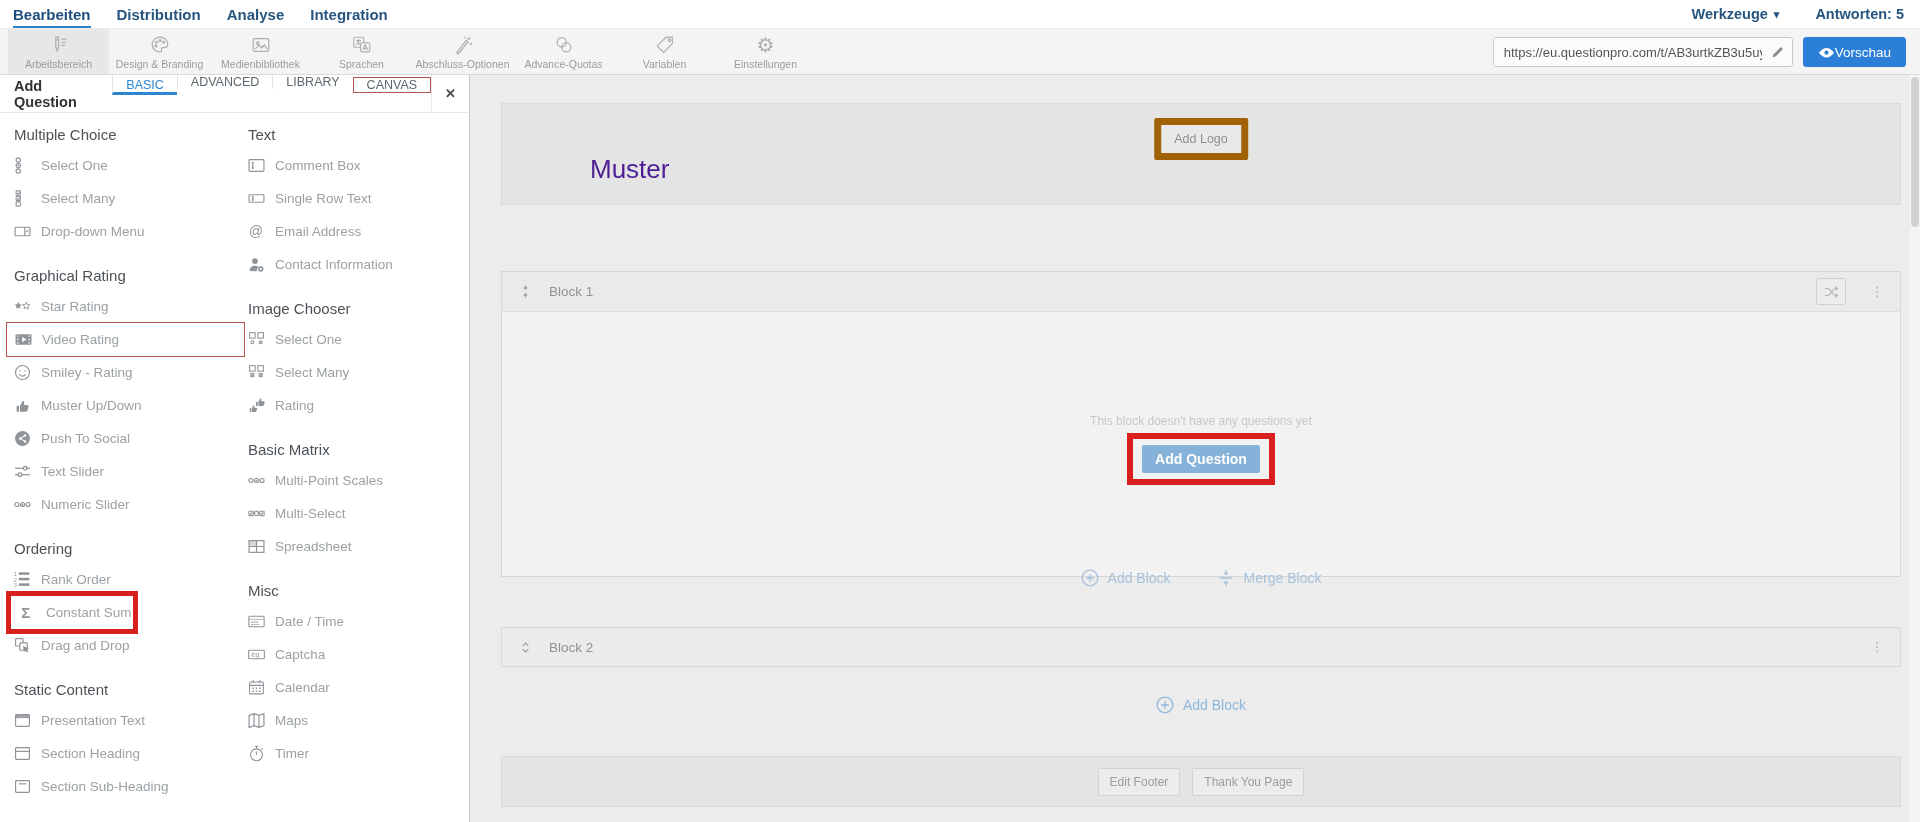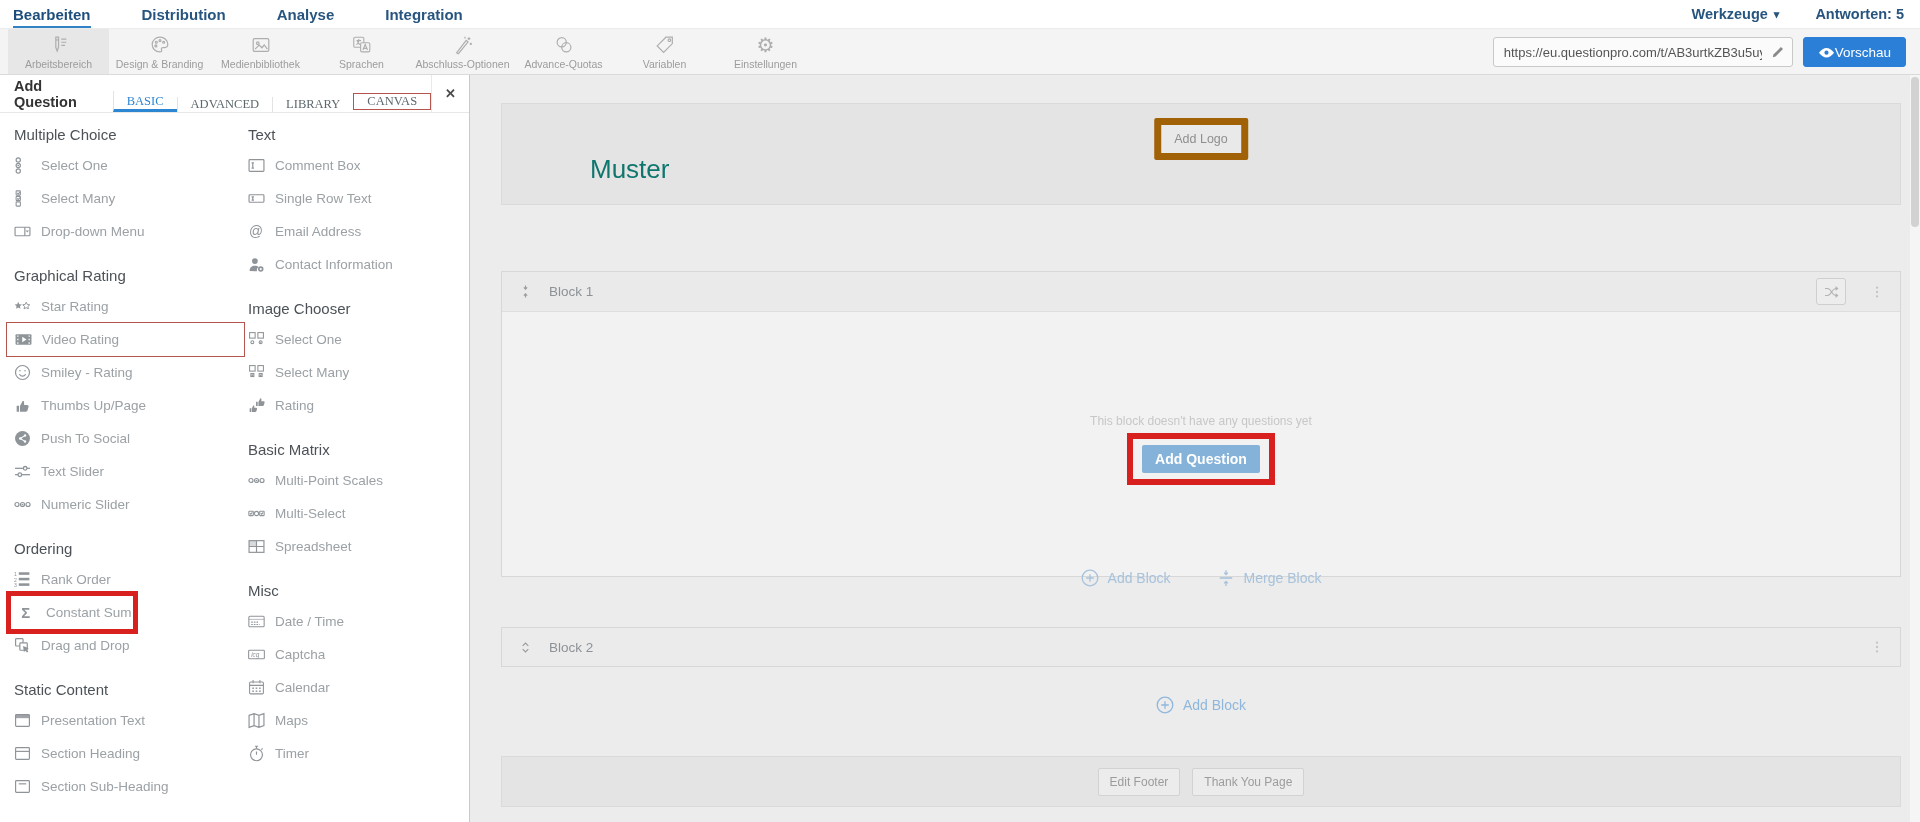--- a/index.html
+++ b/index.html
@@ -2,21 +2,21 @@
 <html><head>
 <meta charset="utf-8">
 <style>
   * { margin:0; padding:0; box-sizing:border-box; }
   html,body { width:1920px; height:822px; overflow:hidden; }
   body { font-family:"Liberation Sans",sans-serif; background:#fff; position:relative; }
 
   
   .topnav { position:absolute; top:0; left:0; right:0; height:28px; background:#fff;
             display:flex; align-items:center; justify-content:space-between; padding:0 16px 0 13px; }
-  .nav-left { display:flex; gap:51px; height:100%; align-items:stretch; }
+  .nav-left { display:flex; gap:26px; height:100%; align-items:stretch; }
   .nav-item { font-size:15px; font-weight:700; color:#27557f; cursor:pointer; display:flex; align-items:center; }
   .nav-item.active { color:#1d4d7c; border-bottom:2px solid #3182c4; padding-top:2px; }
   .nav-right { display:flex; gap:36px; align-items:center; font-size:14.5px; font-weight:700; color:#27557f; }
   .nav-tools { display:flex; align-items:center; gap:6px; cursor:pointer; }
   .nav-tools .caret { font-size:11px; }
 
   
   .toolbar { position:absolute; top:28px; left:0; right:0; height:47px; background:#f4f4f4;
              border-top:1px solid #ececec; border-bottom:1px solid #dadada; }
   #toolbar-items { display:flex; margin-left:8px; height:100%; }
@@ -61,21 +61,21 @@
   .qitem.annot-thin { border:1px solid #b6544e; width:239px; height:35px; margin:-1px 0; }
   .qitem.annot-thick { border:5px solid #d8201f; width:132px; height:43px; margin:-5px 0; }
 
   
   .canvas { position:absolute; top:75px; left:470px; right:0; bottom:0; background:#ececec; overflow:hidden; }
   .card { position:absolute; left:31px; width:1400px; border:1px solid #dadada; background:#e4e4e4; }
   .survey-head { top:28px; height:102px; }
   .add-logo { position:absolute; top:14px; left:50%; transform:translateX(-50%); padding:7px 13px;
               font-size:12.5px; color:#8e8e8e; background:#e9e9e9; border:7px solid #a16207;
               border-radius:2px; cursor:pointer; font-family:inherit; }
-  .survey-title { position:absolute; left:88px; top:50px; font-size:26px; color:#0f766e; cursor:text; }
+  .survey-title { position:absolute; left:88px; top:50px; font-size:26px; color:#4c1d95; cursor:text; }
   .block { position:absolute; left:31px; width:1400px; border:1px solid #d7d7d7; background:#f2f2f2;margin-top:44px; }
   .block1 { top:152px; height:306px; }
   .block-head { height:40px; background:#eaeaea; border-bottom:1px solid #dedede; display:flex;
                 align-items:center; padding:0 16px; }
   .block2 { top:552px; height:40px; background:#ebebeb; border:1px solid #d7d7d7; display:flex;
             align-items:center; padding:0 16px; position:absolute; left:31px; width:1400px; }
   .bicon { width:15px; height:15px; color:#9a9a9a; margin-right:16px; cursor:pointer; flex:0 0 15px; }
   .bicon svg { width:100%; height:100%; }
   .block-name { font-size:13.5px; color:#8d9297; }
   .bhead-right { margin-left:auto; display:flex; align-items:center; gap:24px; }
@@ -215,21 +215,21 @@
             <circle cx="9" cy="6" r="2.2" fill="#2b7fd7"></circle>
           </svg></span>
       <span>Vorschau</span>
     </button>
   </div>
 </div>
 
 <aside class="panel">
   <div class="panel-head">
     <div class="panel-title">Add Question</div>
-    <div id="panel-tabs" style="display:flex;align-items:flex-end;font-family:Liberation Serif, serif;">
+    <div id="panel-tabs" style="display:flex;align-items:flex-start;">
         <div class="tab active">BASIC</div>
         <div class="tab">ADVANCED</div>
         <div class="tab">LIBRARY</div>
         <div class="tab annot-thin">CANVAS</div>
       </div>
     <div class="panel-close">✕</div>
   </div>
   <div class="panel-body">
     <div class="qcol" id="qcol-0">
         <div class="qsection">
@@ -299,21 +299,21 @@
               </svg>
             </span>
             <span class="qlabel">Smiley - Rating</span>
           </div>
           <div class="qitem">
             <span class="qicon">
               <svg viewBox="0 0 16 16" fill="currentColor">
                 <path d="M2.5 8.2h2.2v5.6H2.5zM5.6 13.8V8.4l2.4-4.3c.4-.7 1.5-.4 1.5.4v3h2.9c.9 0 1.5.8 1.3 1.6l-1 3.6c-.2.7-.8 1.1-1.5 1.1z"></path>
               </svg>
             </span>
-            <span class="qlabel">Thumbs Up/Page</span>
+            <span class="qlabel">Muster Up/Down</span>
           </div>
           <div class="qitem">
             <span class="qicon">
               <svg viewBox="0 0 16 16">
                 <circle cx="8" cy="8" r="7" fill="currentColor"></circle>
                 <path d="M10.2 5.3L5.9 8l4.3 2.7" fill="none" stroke="#fff" stroke-width="1"></path>
                 <circle cx="10.4" cy="5.2" r="1.1" fill="#fff"></circle>
                 <circle cx="5.8" cy="8" r="1.1" fill="#fff"></circle>
                 <circle cx="10.4" cy="10.8" r="1.1" fill="#fff"></circle>
               </svg>

